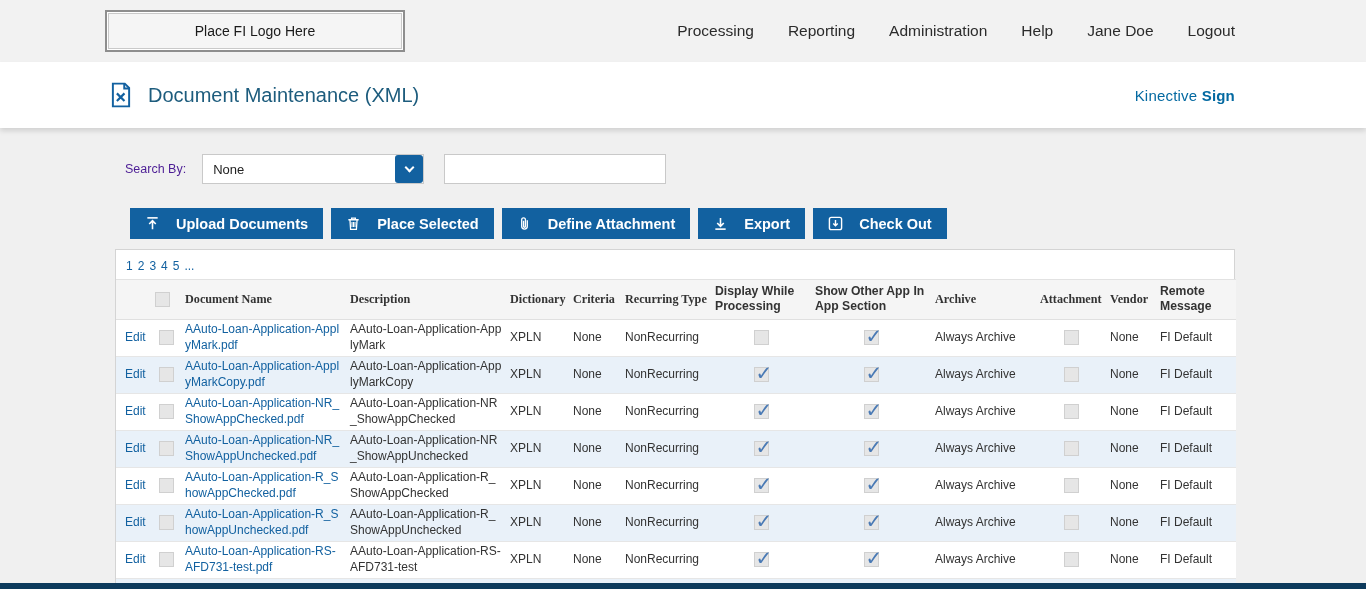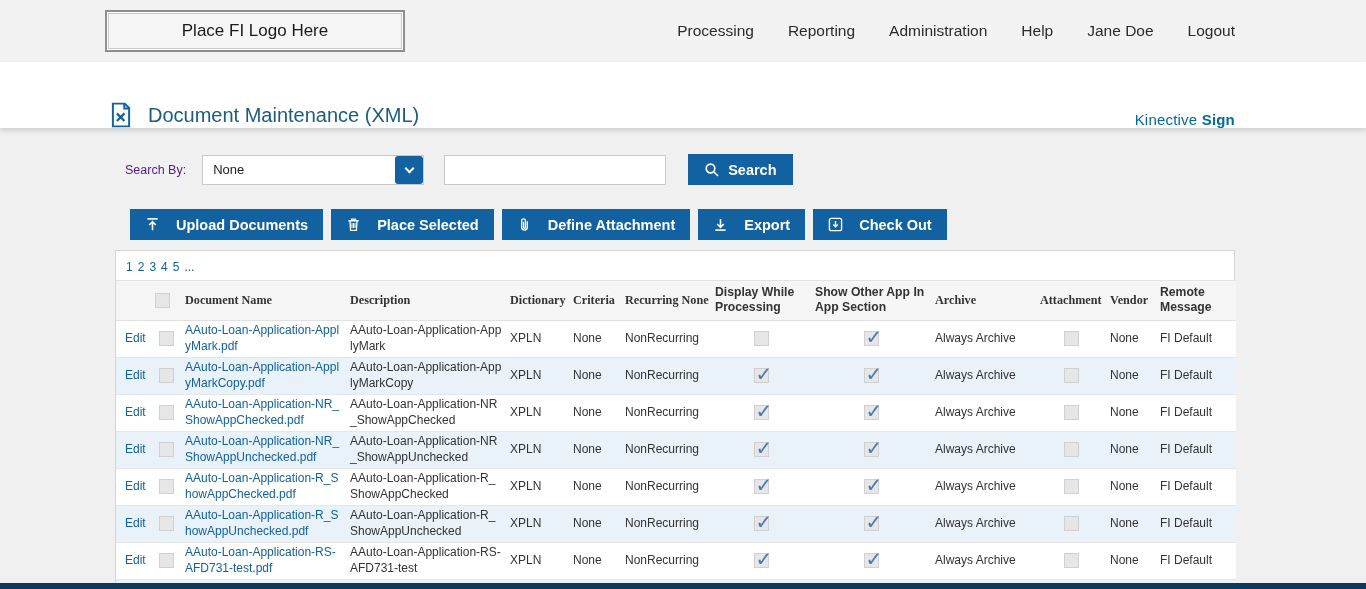--- a/index.html
+++ b/index.html
@@ -6,27 +6,27 @@
   body { font-family:"Liberation Sans", sans-serif; background:#fff; }
   .page { position:relative; width:1366px; height:589px; overflow:hidden; background:#f0f0f0; }
 
   
   .topbar { position:absolute; top:0; left:0; right:0; height:62px; background:#f2f2f2;
             display:flex; align-items:center; justify-content:space-between;
             padding:0 131px 0 105px; }
   .logo-box { width:300px; height:42px; border:2px solid #8e8e8e;
               box-shadow: inset 0 0 0 1px #fff, inset 0 0 0 2px #c9c9c9;
               display:flex; align-items:center; justify-content:center;
-              font-size:17px; color:#1a1a1a; background:#f5f5f5; }
+              font-size:14px; color:#1a1a1a; background:#f5f5f5; }
   .topnav { display:flex; gap:34px; font-size:15.5px; }
   .topnav a { color:#2b2b2b; text-decoration:none; cursor:pointer; }
 
   
   .titlebar { position:absolute; top:62px; left:0; right:0; height:66px; background:#fff;
-              box-shadow:0 3px 5px rgba(0,0,0,.13); display:flex; align-items:flex-end;
+              box-shadow:0 3px 5px rgba(0,0,0,.13); display:flex; align-items:center;
               justify-content:space-between; padding:0 131px 0 108px; z-index:2; }
   .title-left { display:flex; align-items:center; gap:14px; }
   .title-left h1 { font-size:20px; font-weight:400; color:#1d5c7d; }
   .doc-icon svg { width:26px; height:26px; display:block; }
   .brand { font-size:15px; color:#0369a1; letter-spacing:.2px; }
   .brand b { font-weight:700; }
 
   
   .content { position:absolute; top:128px; left:0; right:0; bottom:0; background:#f0f0f0; overflow:hidden; }
 
@@ -110,27 +110,20 @@
 
     <div class="search-row">
       <span class="search-label">Search By:</span>
       <div class="dropdown">
         <span class="dd-value">None</span>
         <span class="dd-btn">
             <span class="chev"></span>
           </span>
       </div>
       <input class="search-input" type="text" value="" style="">
-      <button class="btn search-btn">
-        <svg width="16" height="16" viewBox="0 0 16 16">
-            <circle cx="6.5" cy="6.5" r="4.3" fill="none" stroke="#fff" stroke-width="1.7"></circle>
-            <path d="M10 10l4 4" stroke="#fff" stroke-width="1.7"></path>
-          </svg>
-        <span>Search</span>
-      </button>
     </div>
 
     <div class="toolbar">
       <button class="btn">
         <svg width="15" height="15" viewBox="0 0 16 16">
             <path d="M2.5 2h11" stroke="#fff" stroke-width="1.7"></path>
             <path d="M8 14V5M4.5 8.5L8 5l3.5 3.5" stroke="#fff" stroke-width="1.7" fill="none"></path>
           </svg>
         <span>Upload Documents</span>
       </button>
@@ -185,21 +178,21 @@
             <col style="width:80px">
         </colgroup>
         <thead>
           <tr>
             <th></th>
             <th><span class="cbx"></span></th>
             <th class="nowrap">Document Name</th>
             <th class="nowrap">Description</th>
             <th class="nowrap">Dictionary</th>
             <th class="nowrap">Criteria</th>
-            <th class="nowrap">Recurring None</th>
+            <th class="nowrap">Recurring Type</th>
             <th>Display While Processing</th>
             <th>Show Other App In App Section</th>
             <th class="nowrap">Archive</th>
             <th class="nowrap">Attachment</th>
             <th class="nowrap">Vendor</th>
             <th>Remote Message</th>
           </tr>
         </thead>
         <tbody>
             <tr>

